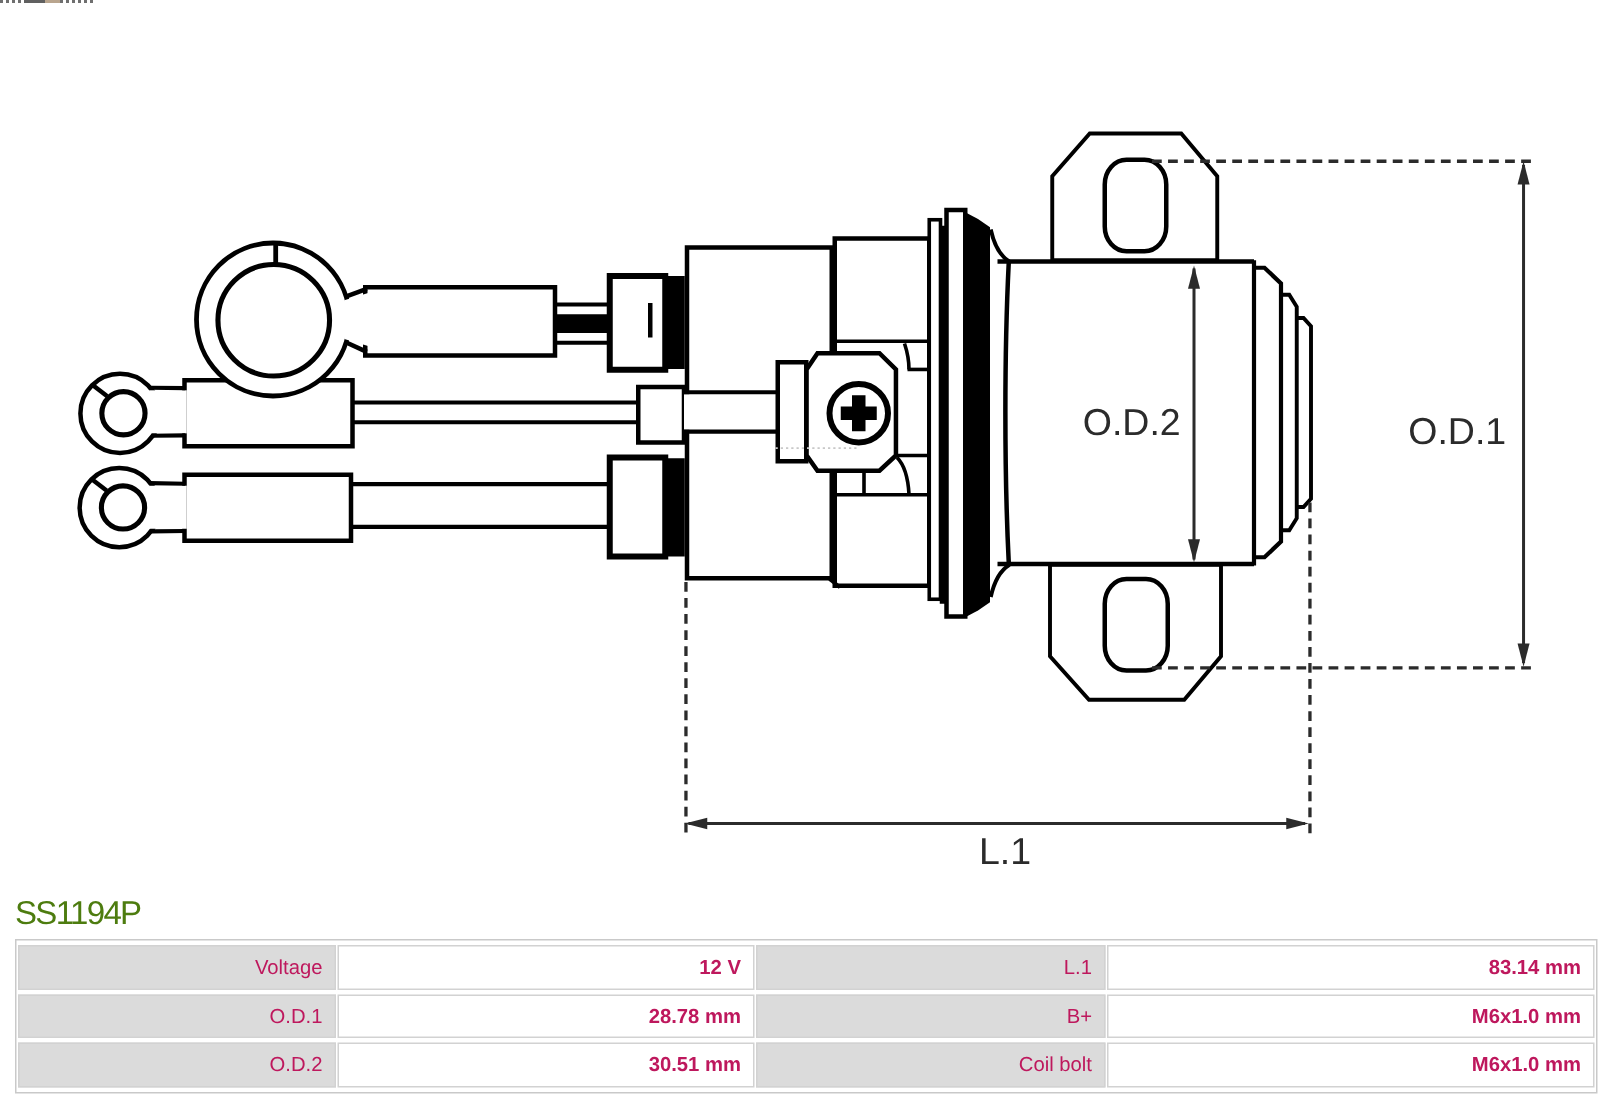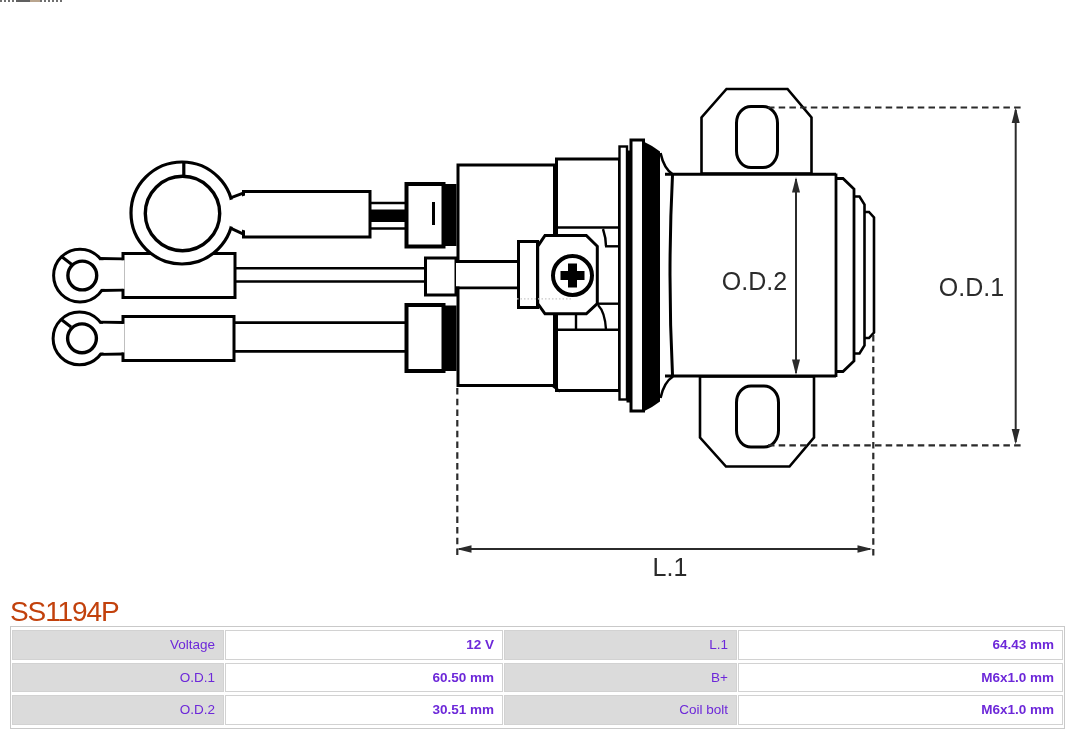--- a/index.html
+++ b/index.html
@@ -2,24 +2,24 @@
 <html><head>
 <meta charset="utf-8">
 <style>
 html,body{margin:0;padding:0;background:#fff;width:1080px;height:734px;overflow:hidden;}
 body{font-family:"Liberation Sans",sans-serif;position:relative;}
 #topfrag{position:absolute;left:0;top:0;width:64px;height:1.6px;
 background:repeating-linear-gradient(90deg,#6f6f6f 0 2px,#ffffff 2px 4px);}
 #topfrag2{position:absolute;left:16px;top:0;width:14px;height:1.6px;background:#606060;}
 #topfrag3{position:absolute;left:30px;top:0;width:10px;height:1.6px;background:#b9a58e;}
 #diagram{position:absolute;left:0;top:0;}
-#code{position:absolute;left:10px;top:596px;font-size:28px;letter-spacing:-1.1px;color:#c2410c;}
+#code{position:absolute;left:10px;top:596px;font-size:22px;letter-spacing:-1.1px;color:#4d7c0f;}
 #tblwrap{position:absolute;left:10px;top:626px;}
 table{border-collapse:separate;border-spacing:1px 3px;border:1px solid #c9c9c9;table-layout:fixed;}
-td{border:1px solid #d2d2d2;height:27.5px;font-size:13.5px;color:#6d28d9;text-align:right;padding:0 8px 0 0;vertical-align:middle;}
+td{border:1px solid #d2d2d2;height:27.5px;font-size:13.5px;color:#be185d;text-align:right;padding:0 8px 0 0;vertical-align:middle;}
 td.l{background:#dbdbdb;}
 td.v{background:#ffffff;font-weight:bold;}
 </style>
 </head>
 <body>
 <div id="topfrag"></div>
 <div id="topfrag2"></div>
 <div id="topfrag3"></div>
 <svg id="diagram" width="1080" height="600" viewBox="0 0 1080 600">
 <g stroke="#000" stroke-width="3" fill="none">
@@ -154,25 +154,25 @@
         <col style="width:212px">
         <col style="width:278px">
         <col style="width:233px">
         <col style="width:325px">
       </colgroup>
 <tbody>
         <tr>
           <td class="l">Voltage</td>
           <td class="v">12 V</td>
           <td class="l">L.1</td>
-          <td class="v">64.43 mm</td>
+          <td class="v">83.14 mm</td>
         </tr>
 <tr>
           <td class="l">O.D.1</td>
-          <td class="v">60.50 mm</td>
+          <td class="v">28.78 mm</td>
           <td class="l">B+</td>
           <td class="v">M6x1.0 mm</td>
         </tr>
 <tr>
           <td class="l">O.D.2</td>
           <td class="v">30.51 mm</td>
           <td class="l">Coil bolt</td>
           <td class="v">M6x1.0 mm</td>
         </tr>
 </tbody>

